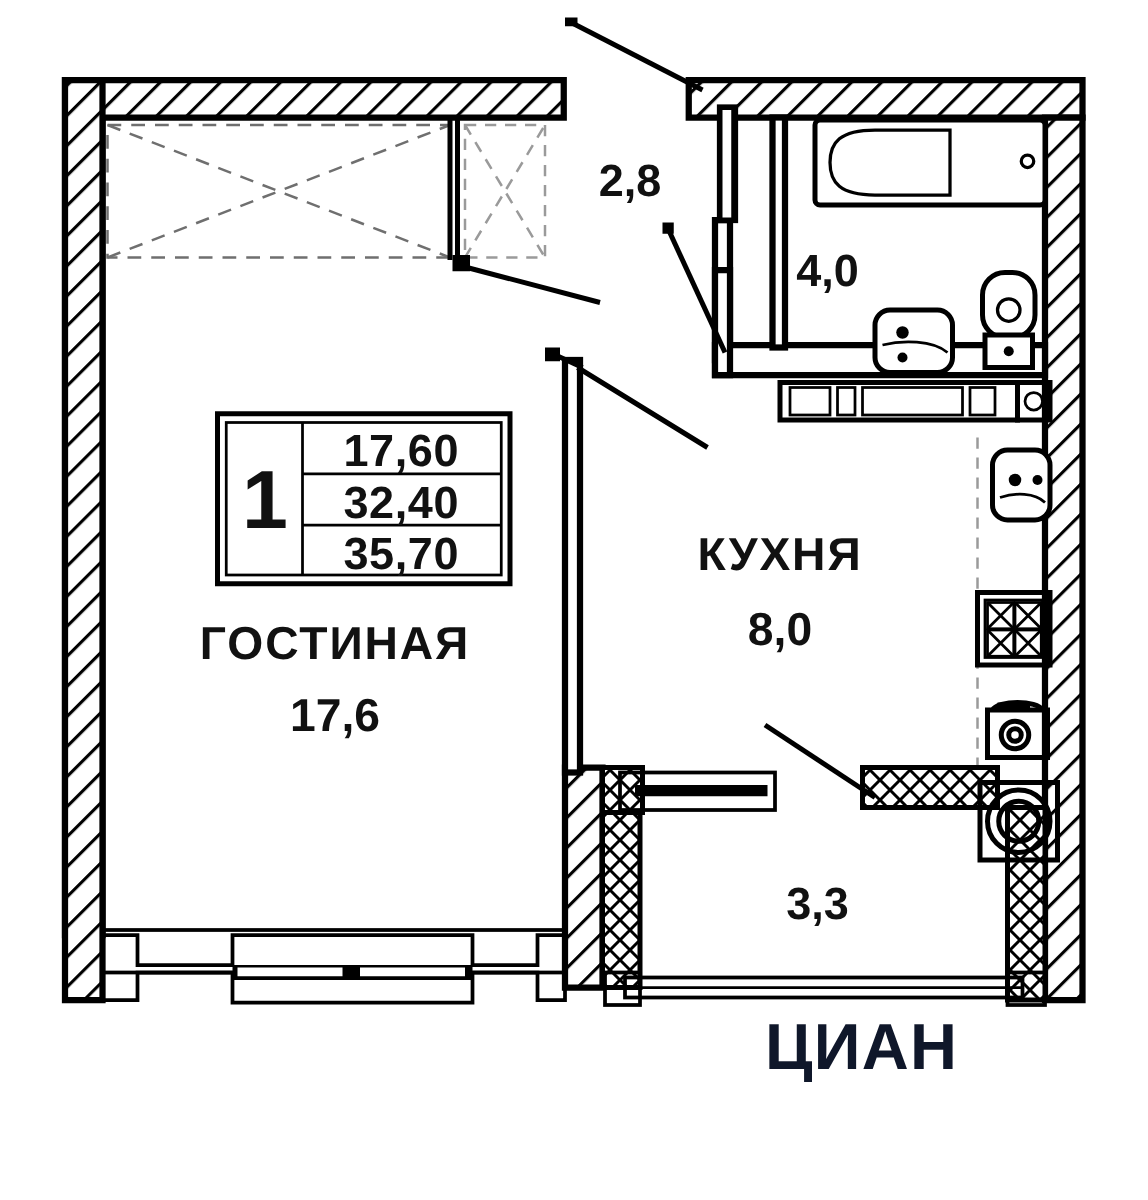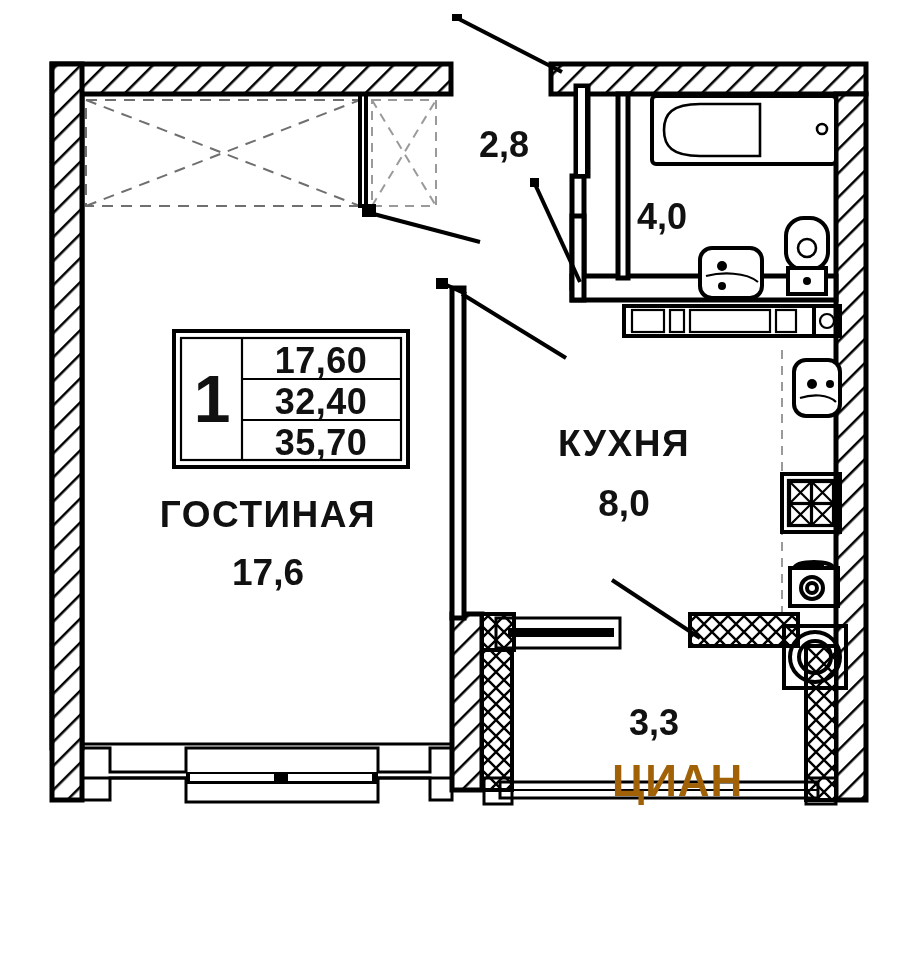--- a/index.html
+++ b/index.html
@@ -15,22 +15,22 @@
   .solid{fill:#000000;stroke:none;}
   .dashline{fill:none;stroke:#6f6f6f;stroke-width:2;stroke-dasharray:11 8;}
   .dashline2{fill:none;stroke:#9a9a9a;stroke-width:2;stroke-dasharray:9 7;}
   .doorleaf{fill:#ffffff;stroke:#000000;stroke-width:4;}
   .txt{font-family:"Liberation Sans",sans-serif;font-weight:bold;fill:#111111;}
   .lbl-room{font-size:37px;letter-spacing:1.5px;}
   .lbl-area{font-size:37px;}
   .lbl-num{font-size:36px;}
   .tbl-big{font-size:66px;}
   .tbl-val{font-size:36px;letter-spacing:0.5px;}
-  .wm{position:absolute;left:612px;top:756px;width:240px;height:70px;
-      font-size:44px;font-weight:bold;color:#a16207;letter-spacing:1px;
+  .wm{position:absolute;left:612px;top:808px;width:240px;height:70px;
+      font-size:52px;font-weight:bold;color:#0f172a;letter-spacing:1px;
       font-family:"Liberation Sans",sans-serif;user-select:none;}
 </style>
 </head>
 <body>
 
 <div id="plan-root">
 
   <svg id="floorplan" viewBox="0 0 918 960" xmlns="http://www.w3.org/2000/svg">
 
     <defs>

